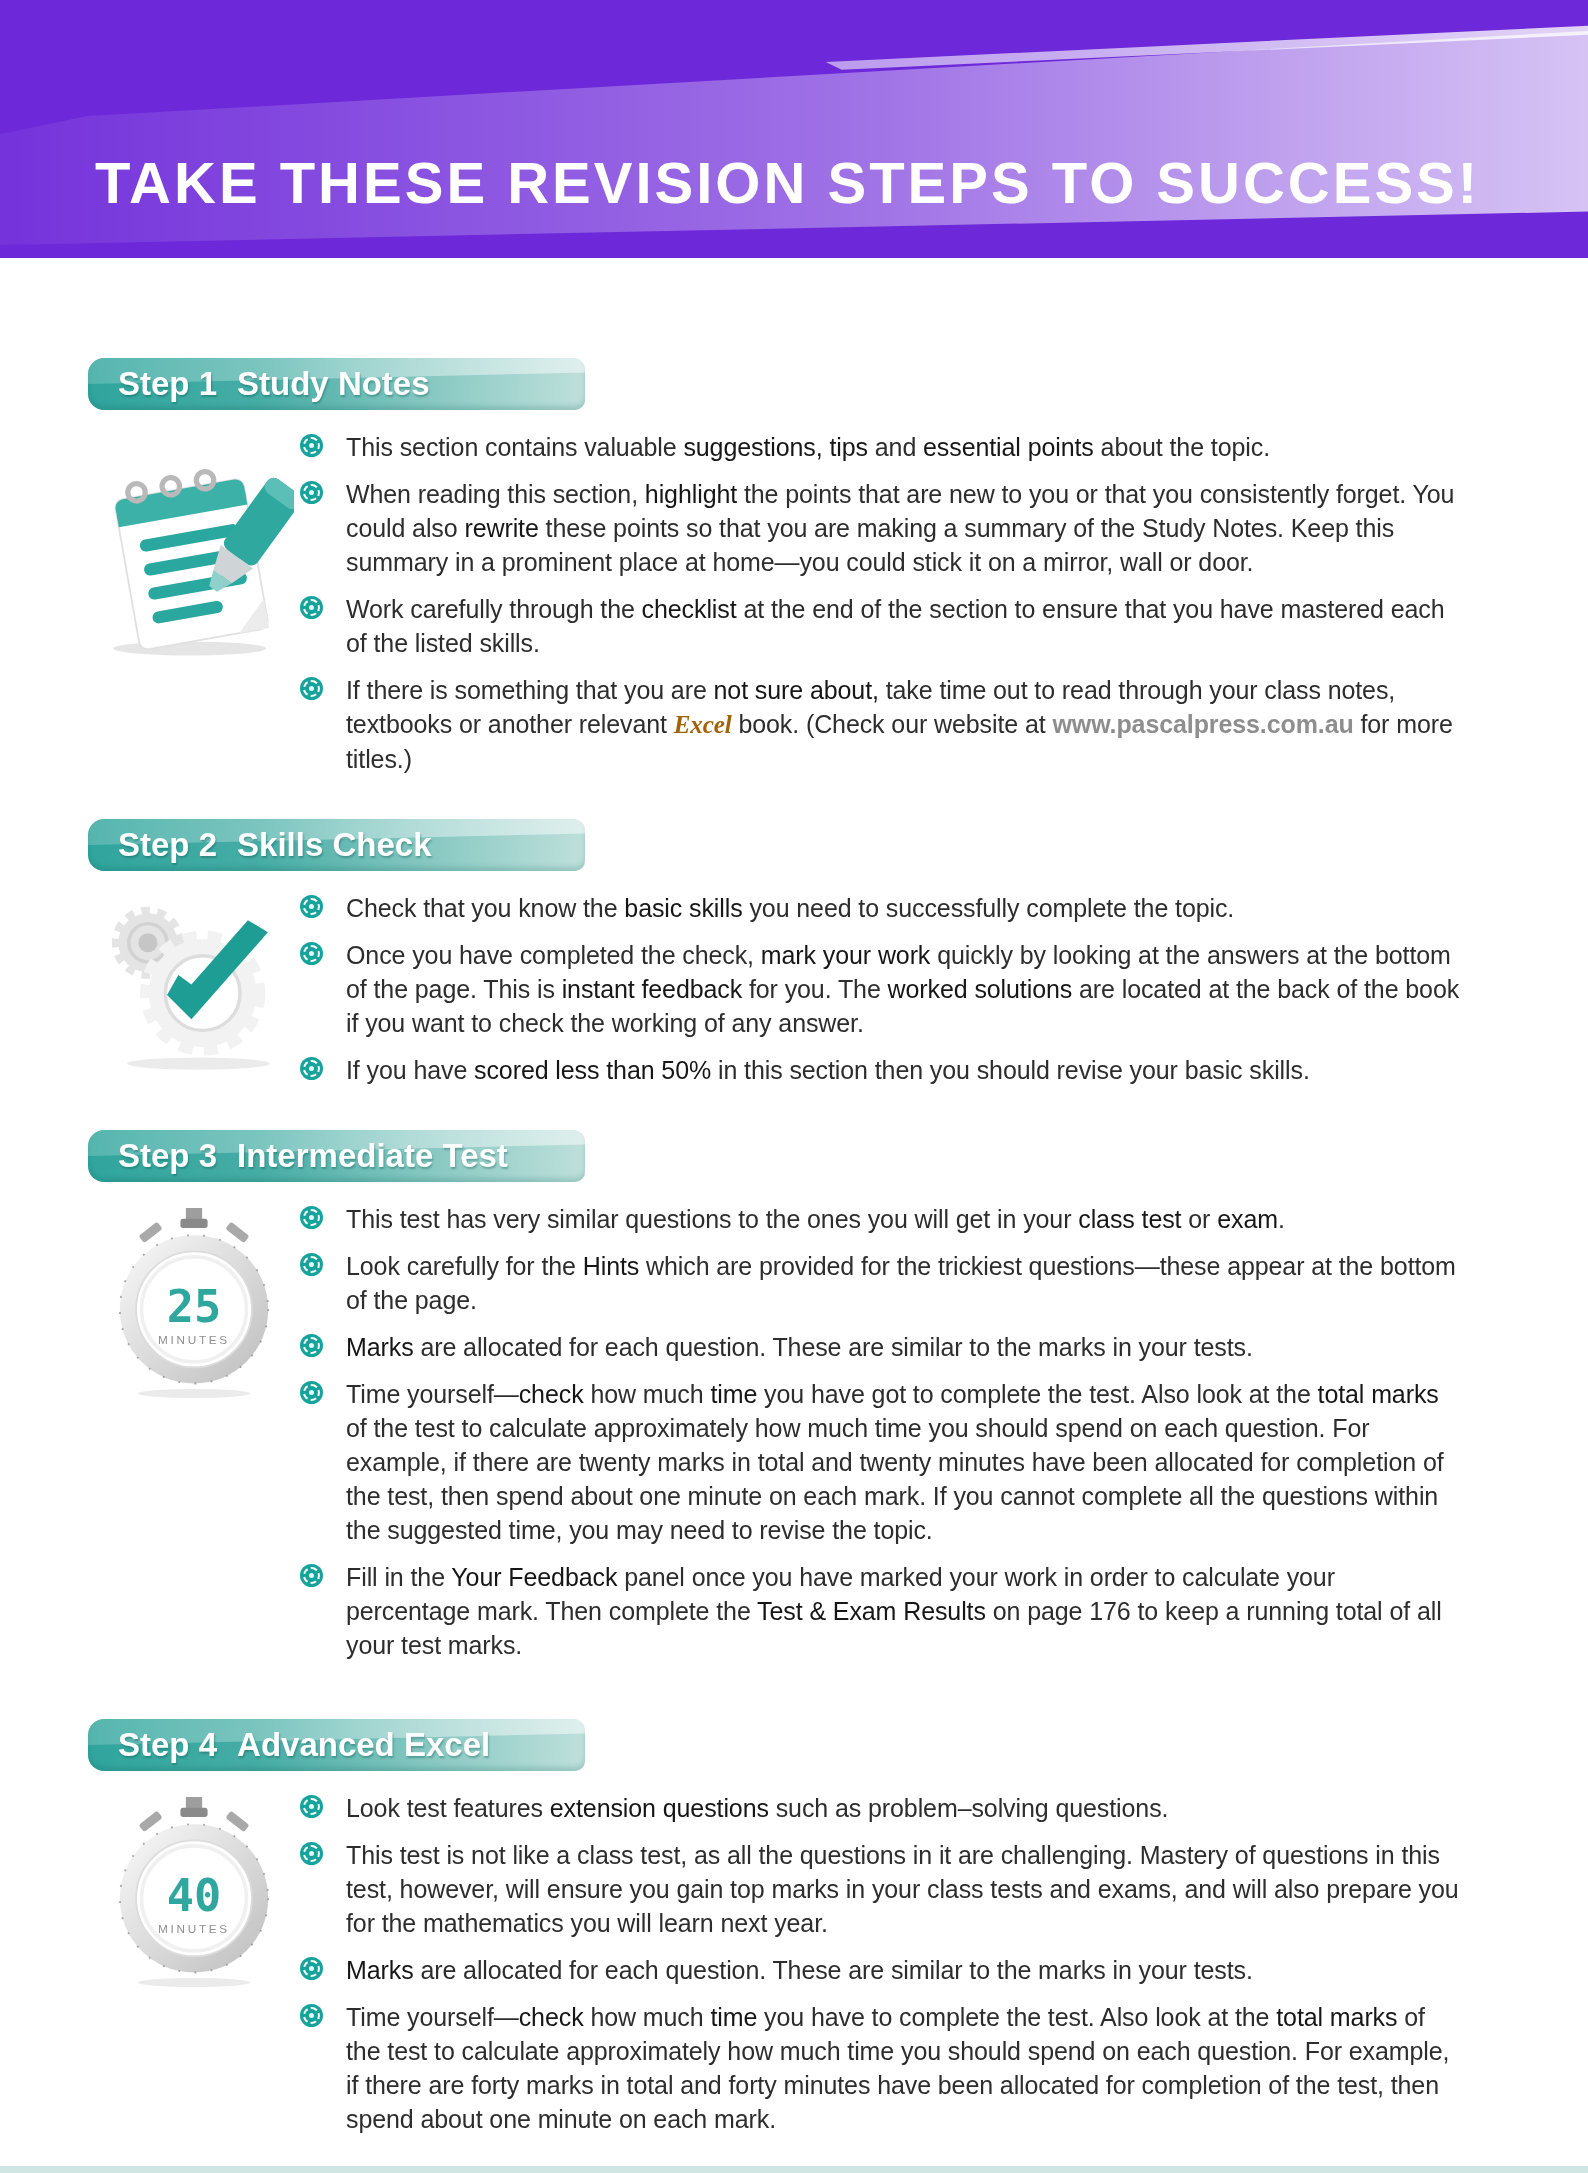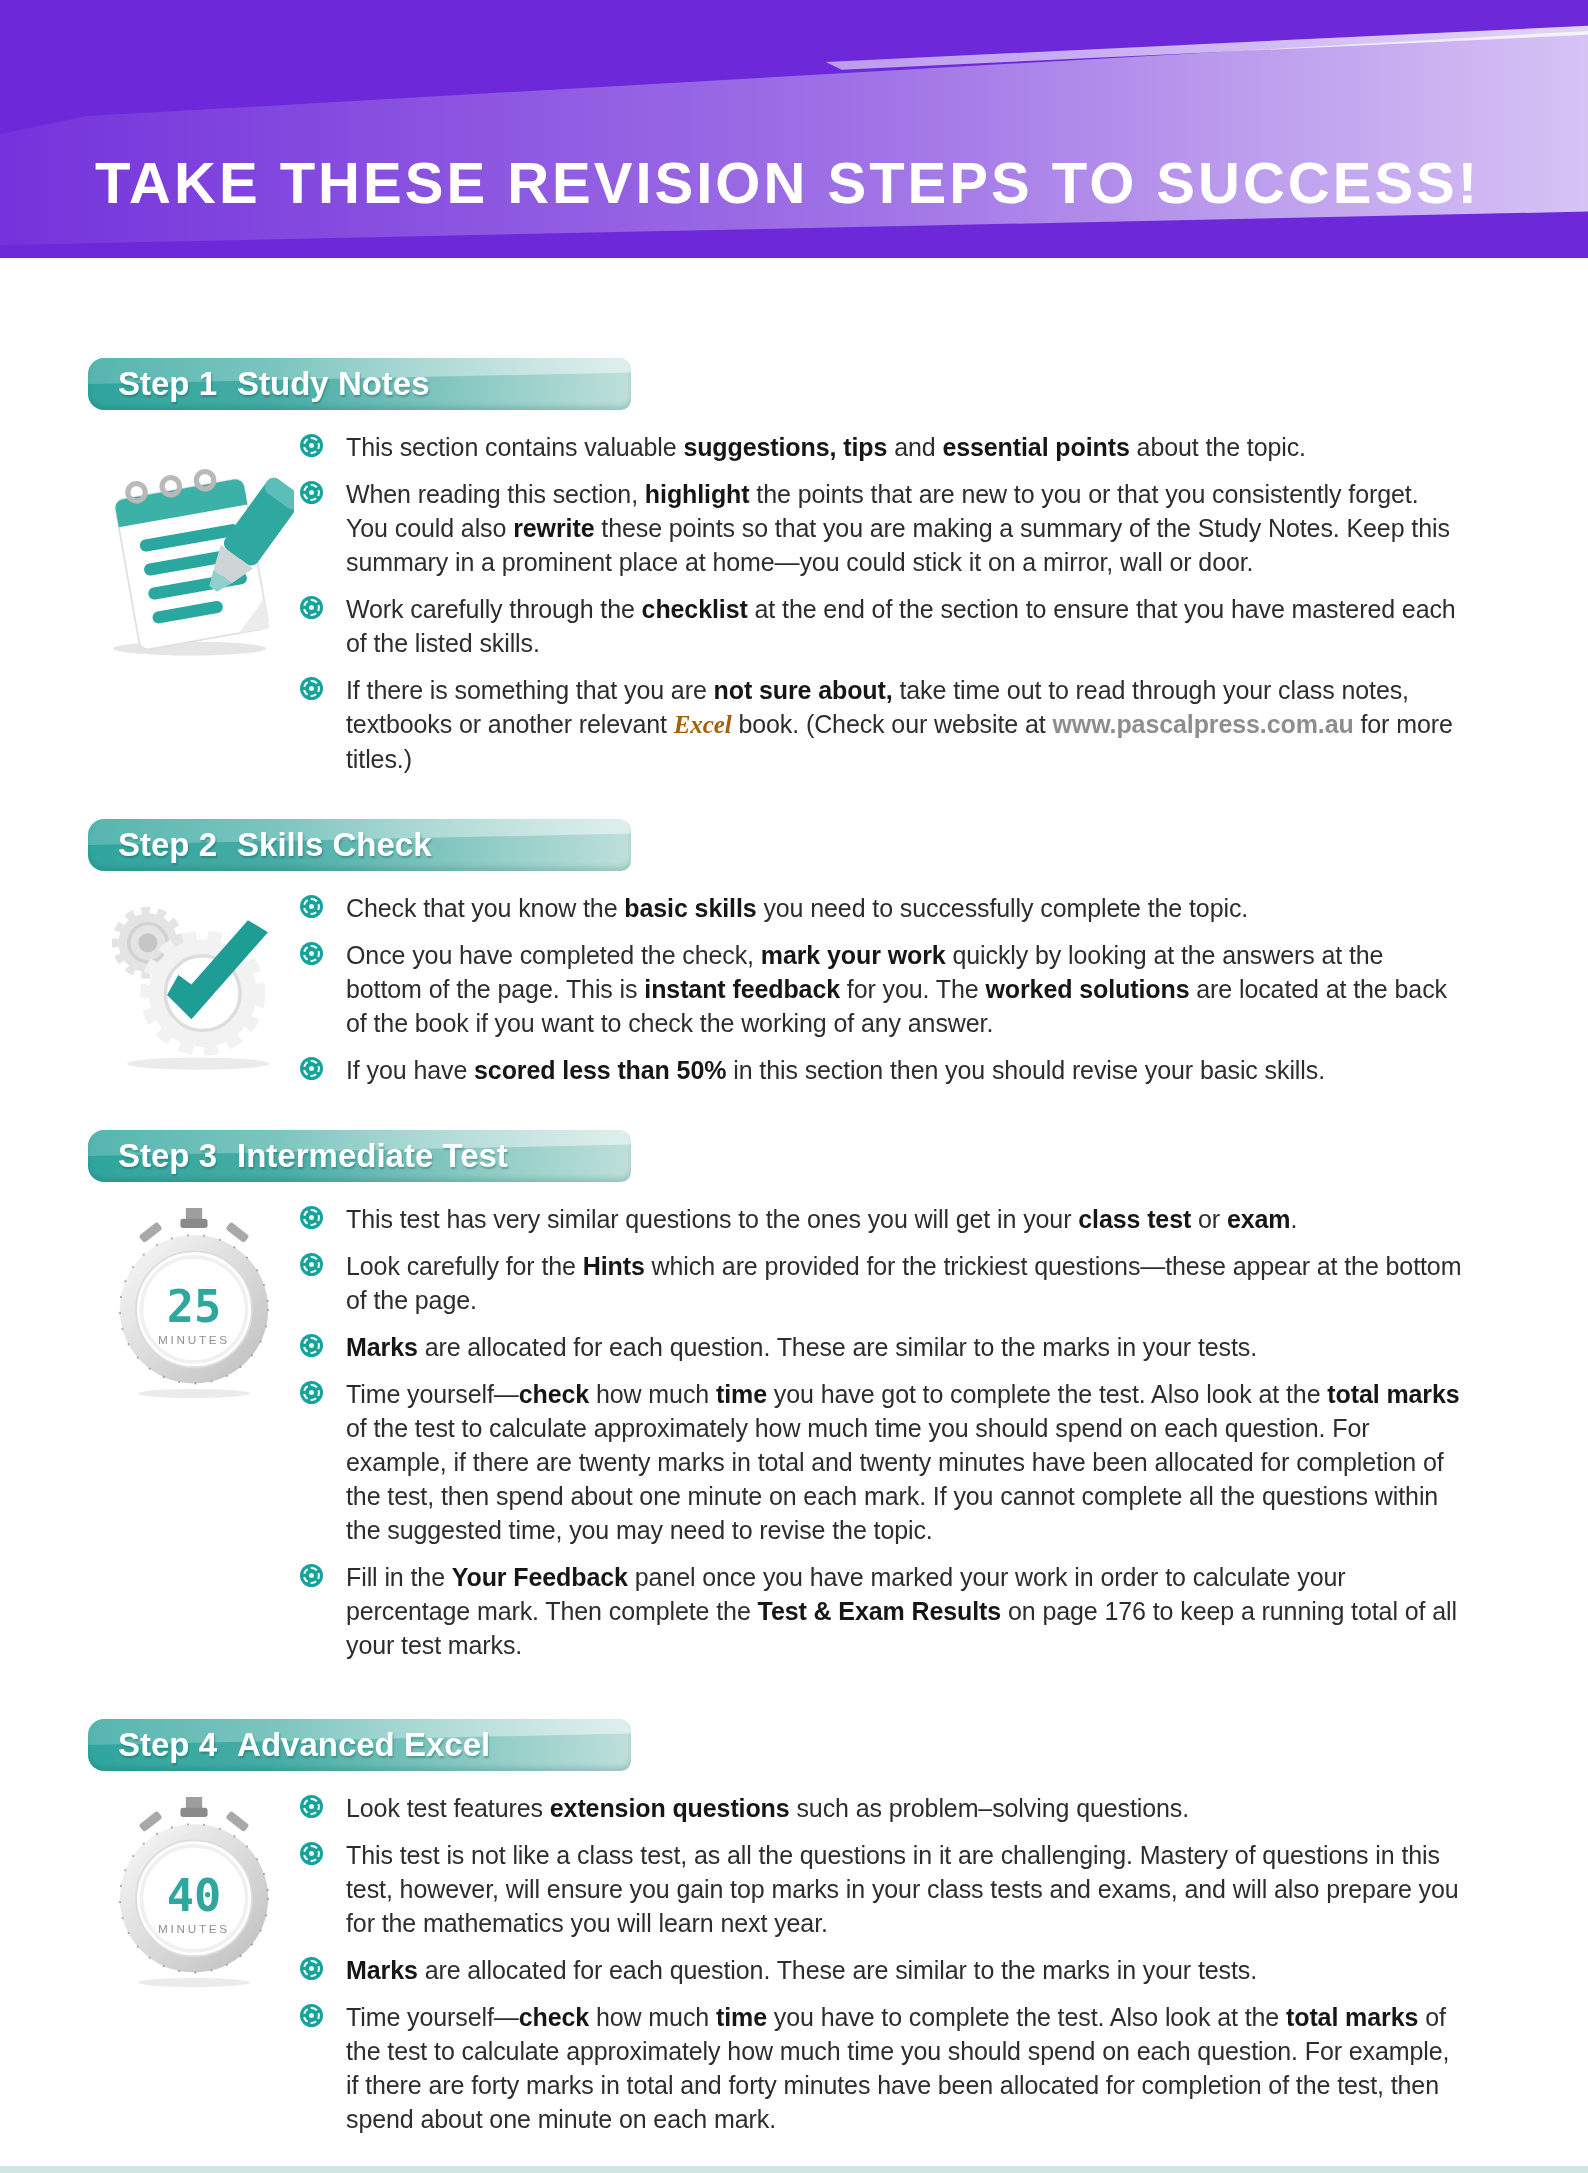--- a/index.html
+++ b/index.html
@@ -17,39 +17,39 @@
   .page-title{position:absolute;left:95px;bottom:42px;margin:0;color:#ffffff;
       font-size:58px;font-weight:bold;letter-spacing:3px;white-space:nowrap;}
 
   
   .section{margin-left:88px;}
   .sec-1{margin-top:100px;}
   .sec-2{margin-top:30px;}
   .sec-3{margin-top:30px;}
   .sec-4{margin-top:44px;}
 
-  .step-banner{position:relative;width:543px;height:52px;border-radius:16px 12px 10px 16px;
+  .step-banner{position:relative;width:497px;height:52px;border-radius:16px 12px 10px 16px;
       background:linear-gradient(94deg,#2FA59D 0%,#46ADA5 35%,#93CDC7 75%,#BFE0DB 100%);
       box-shadow:inset 0 -4px 5px rgba(0,90,85,0.18);
       display:flex;align-items:center;overflow:hidden;}
   .step-banner::before{content:"";position:absolute;inset:0;
       background:linear-gradient(to right, rgba(255,255,255,0.18), rgba(255,255,255,0.5));
       clip-path:polygon(0 0,100% 0,100% 28%,0 50%);}
   .step-label,.step-title{position:relative;color:#ffffff;font-size:33px;font-weight:bold;
       text-shadow:1px 2px 2px rgba(0,80,75,0.35);}
   .step-label{margin-left:30px;}
   .step-title{margin-left:20px;}
 
   .section-body{display:flex;margin-top:20px;}
   .icon-col{width:212px;flex:0 0 212px;display:flex;justify-content:center;align-items:flex-start;padding-top:6px;}
 
   ul.bullets{list-style:none;margin:0;padding:0 126px 0 0;flex:1;max-width:1162px;}
   ul.bullets li{position:relative;padding-left:46px;margin-bottom:13px;}
   .btext{margin:0;font-size:25px;line-height:34px;color:#2d2d2d;letter-spacing:-0.1px;}
-  .btext .bold{font-weight:bold;color:#161616;}
+  .btext .bold{font-weight:normal;color:#161616;}
   .btext .urlgray{font-weight:bold;color:#8E8E8E;}
   .btext .brandserif{font-family:"Liberation Serif",serif;font-weight:bold;font-style:italic;color:#a16207;}
 
   
   .gbul{position:absolute;left:0;top:4px;width:23px;height:23px;border-radius:50%;background:#16A39C;}
   .gbul::before{content:"";position:absolute;inset:3px;border:2.5px dashed #ffffff;border-radius:50%;}
   .gbul::after{content:"";position:absolute;inset:9px;background:#ffffff;border-radius:50%;opacity:.9;}
 
   .bottom-strip{position:absolute;left:0;bottom:0;width:100%;height:7px;background:#cfe6e3;}
 

